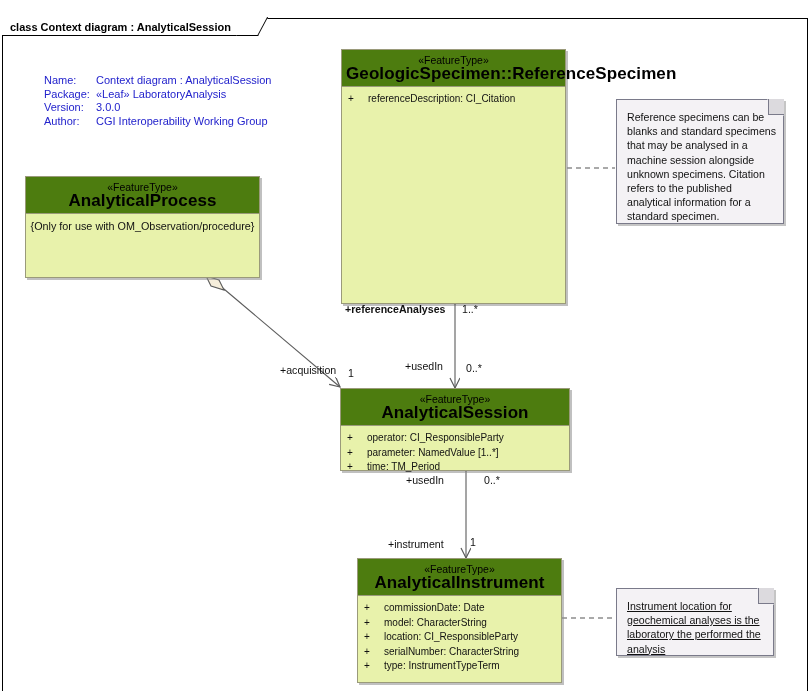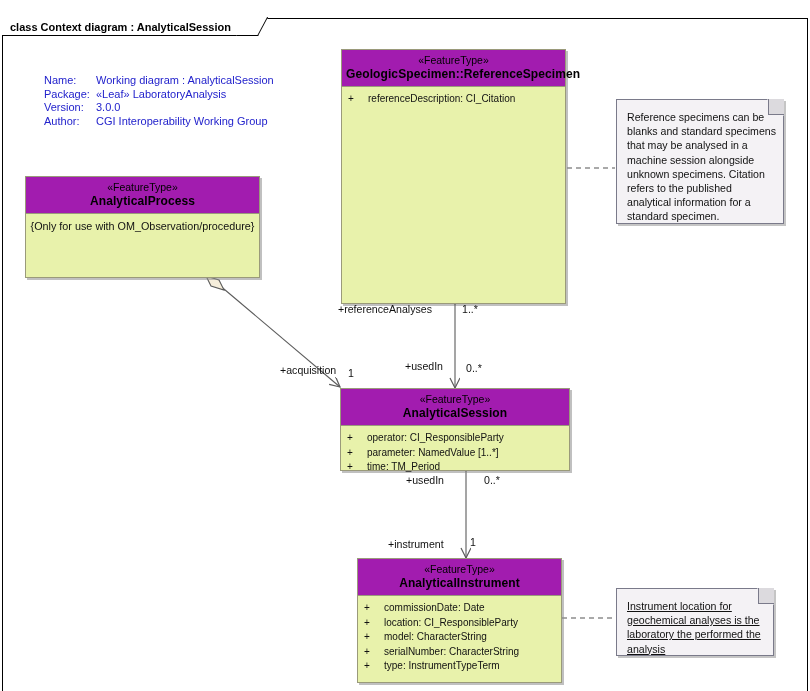--- a/index.html
+++ b/index.html
@@ -89,33 +89,33 @@
 
   
   .uclass {
     position: absolute;
     background: #e8f2ab;
     border: 1px solid #9a9a7a;
     box-sizing: border-box;
     box-shadow: 2px 2px 0 rgba(140,140,140,0.55);
   }
   .uclass .head {
-    background: #a21caf;
+    background: #4d7c0f;
     border-bottom: 1px solid #9a9a7a;
     text-align: center;
     padding: 4px 4px 5px 4px;
     box-sizing: border-box;
   }
   .stereo {
     font-size: 10.5px;
     color: #000000;
     line-height: 13px;
   }
   .cname {
-    font-size: 12px;
+    font-size: 17px;
     font-weight: bold;
     color: #000000;
     line-height: 14px;
     letter-spacing: 0.1px;
   }
   .compartment {
     padding: 5px 4px 4px 4px;
     box-sizing: border-box;
   }
   .attr {
@@ -204,21 +204,21 @@
 
   <div class="frame"></div>
   <div class="tab-cover"></div>
   <div class="tab">
     <span>class Context diagram : AnalyticalSession</span>
   </div>
 
   <div class="meta">
     <div class="meta-row">
       <span class="meta-key">Name:</span>
-      <span class="meta-val">Working diagram : AnalyticalSession</span>
+      <span class="meta-val">Context diagram : AnalyticalSession</span>
     </div>
     <div class="meta-row">
       <span class="meta-key">Package:</span>
       <span class="meta-val">«Leaf» LaboratoryAnalysis</span>
     </div>
     <div class="meta-row">
       <span class="meta-key">Version:</span>
       <span class="meta-val">3.0.0</span>
     </div>
     <div class="meta-row">
@@ -288,24 +288,24 @@
   <div class="uclass" style="left:357px; top:542px; width:205px; height:125px;">
     <div class="head">
       <div class="stereo">«FeatureType»</div>
       <div class="cname">AnalyticalInstrument</div>
     </div>
     <div class="compartment">
       <div class="attr">
         <span class="vis">+</span><span>commissionDate: Date</span>
       </div>
       <div class="attr">
+        <span class="vis">+</span><span>model: CharacterString</span>
+      </div>
+      <div class="attr">
         <span class="vis">+</span><span>location: CI_ResponsibleParty</span>
-      </div>
-      <div class="attr">
-        <span class="vis">+</span><span>model: CharacterString</span>
       </div>
       <div class="attr">
         <span class="vis">+</span><span>serialNumber: CharacterString</span>
       </div>
       <div class="attr">
         <span class="vis">+</span><span>type: InstrumentTypeTerm</span>
       </div>
     </div>
   </div>
 
@@ -314,21 +314,21 @@
     <div class="fold"></div>
     <span>Reference specimens can be blanks and standard specimens that may be analysed in a machine session alongside unknown specimens. Citation refers to the published analytical information for a standard specimen.</span>
   </div>
 
   <div class="note" style="left:616px; top:572px; width:158px; height:68px;text-decoration:underline;">
     <div class="fold-clip"></div>
     <div class="fold"></div>
     <span>Instrument location for geochemical analyses is the laboratory the performed the analysis</span>
   </div>
 
-  <div class="elabel" style="left:338px; top:287px;">+referenceAnalyses</div>
+  <div class="elabel" style="left:345px; top:287px;font-weight:bold;">+referenceAnalyses</div>
   <div class="elabel" style="left:462px; top:287px;">1..*</div>
 
   <div class="elabel" style="left:405px; top:344px;">+usedIn</div>
   <div class="elabel" style="left:466px; top:346px;">0..*</div>
 
   <div class="elabel" style="left:280px; top:348px;">+acquisition</div>
   <div class="elabel" style="left:348px; top:351px;">1</div>
 
   <div class="elabel" style="left:406px; top:458px;">+usedIn</div>
   <div class="elabel" style="left:484px; top:458px;">0..*</div>

